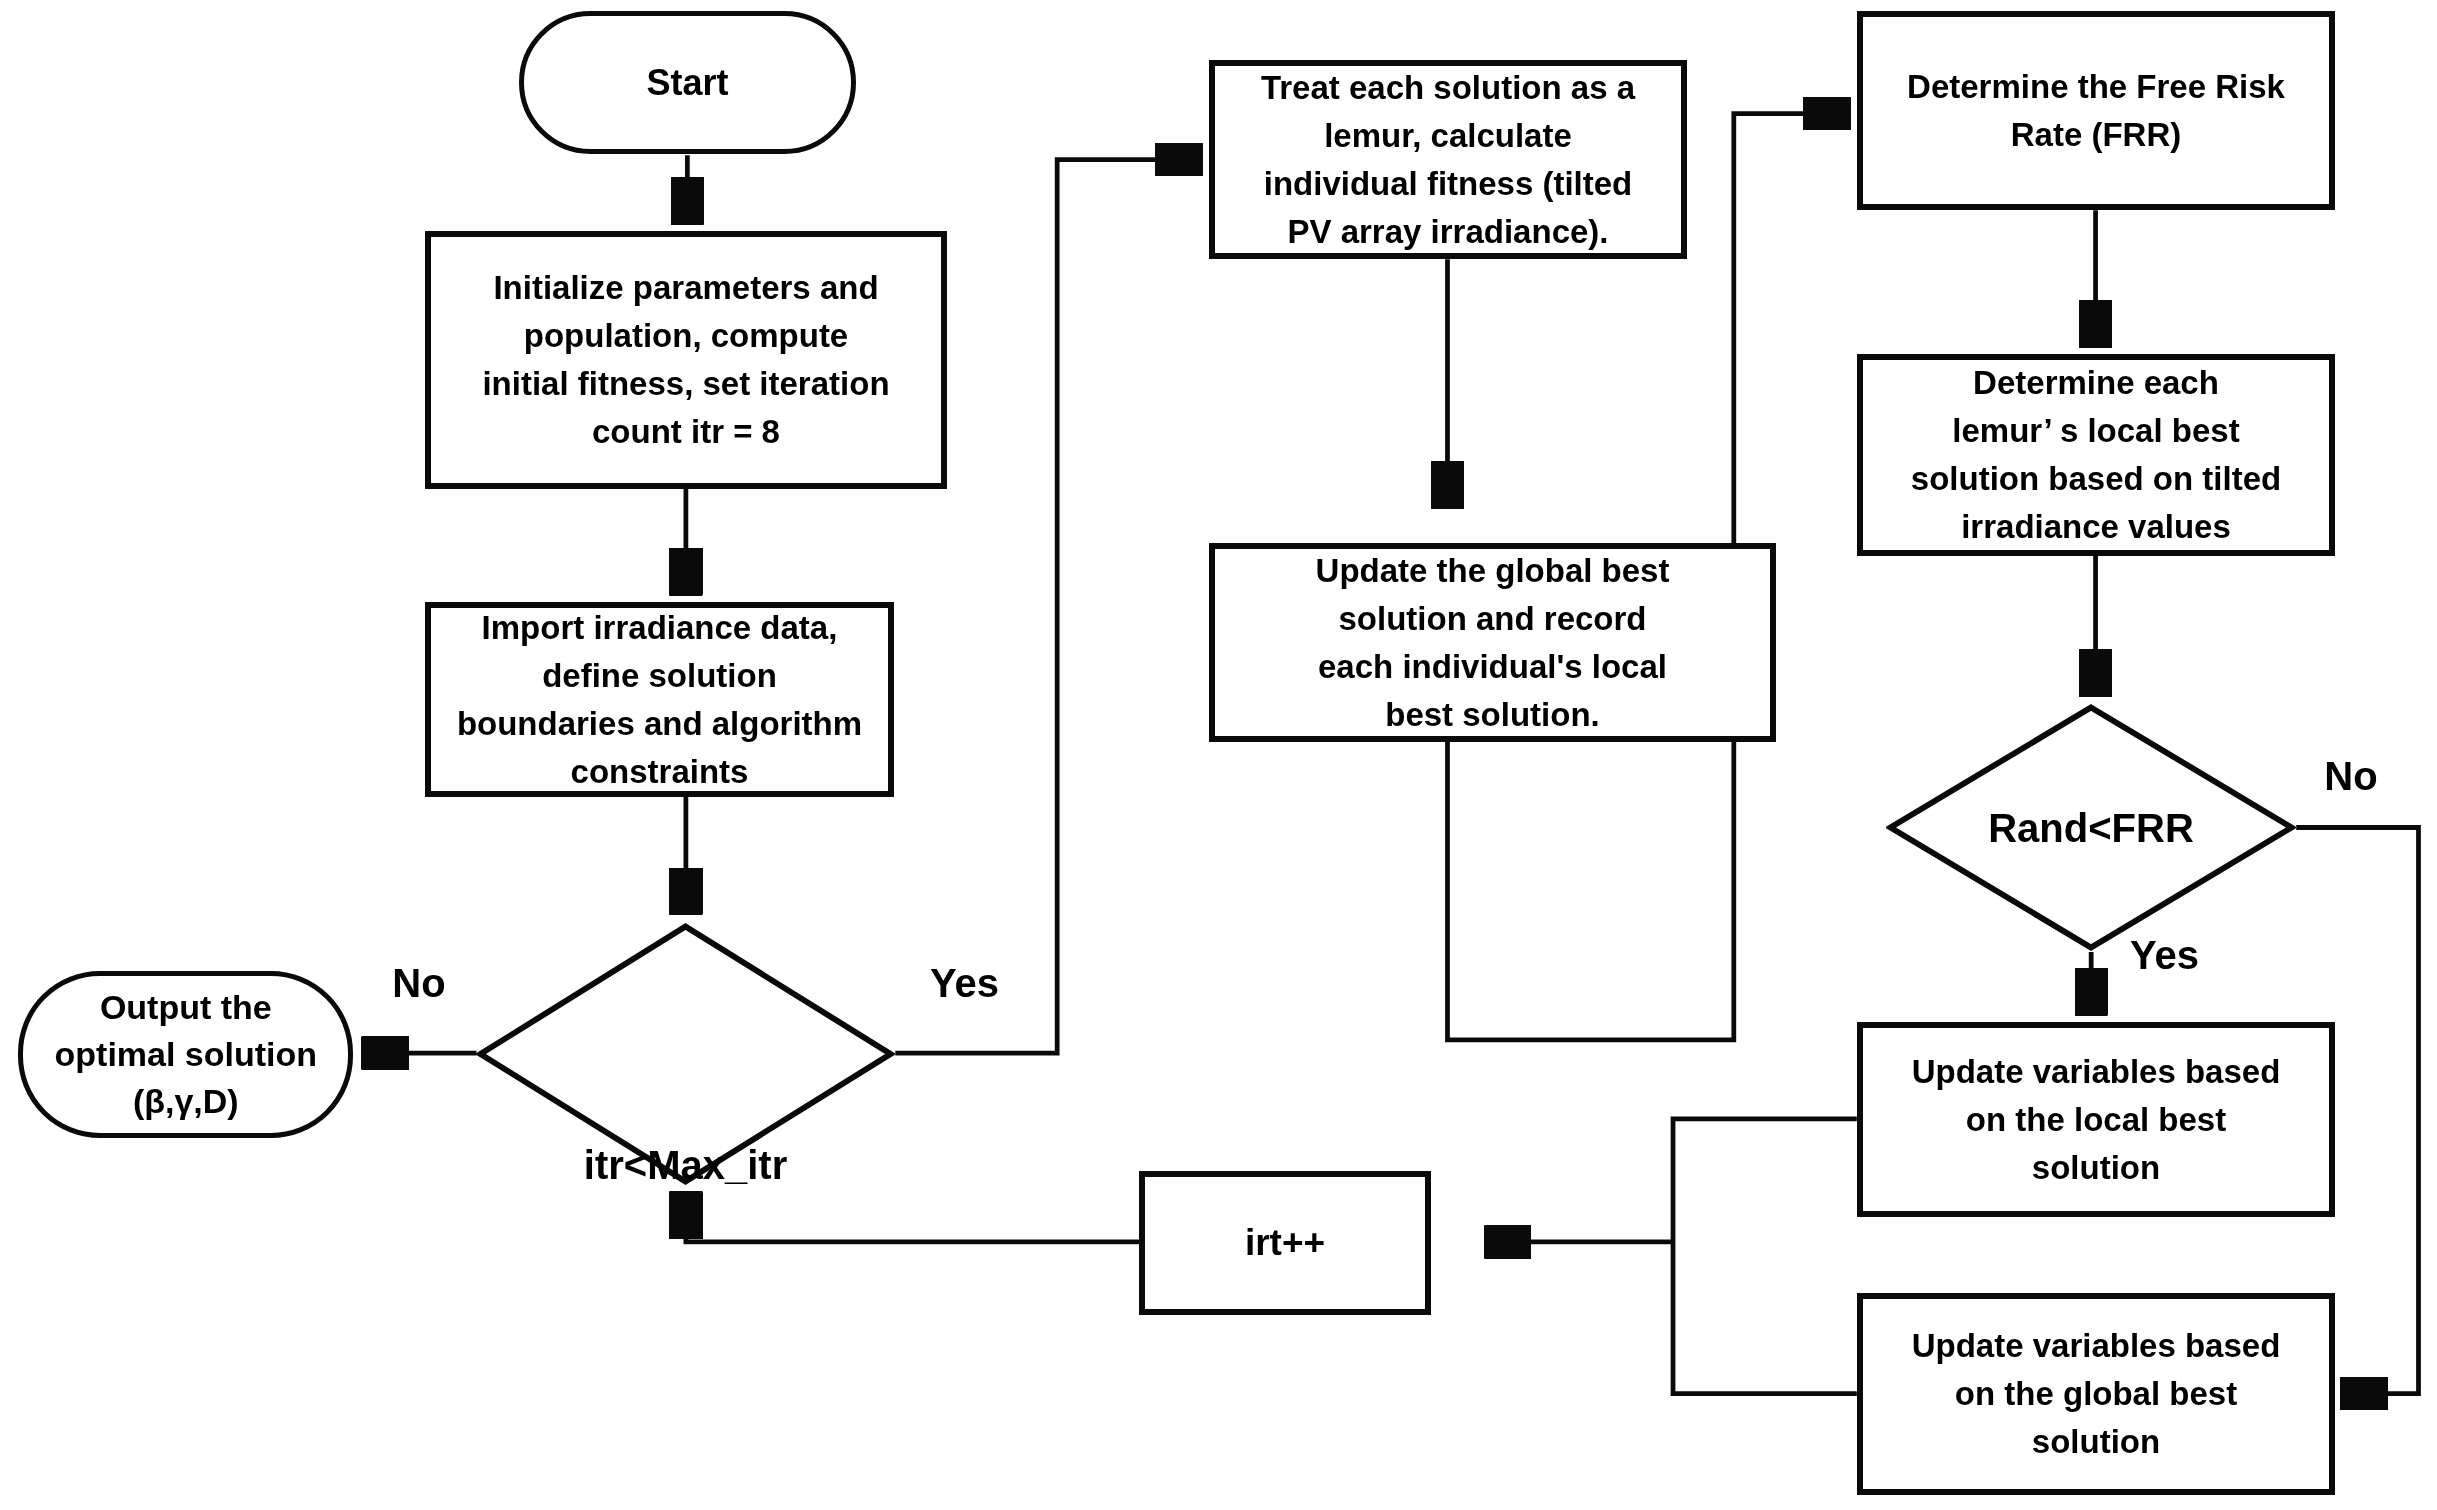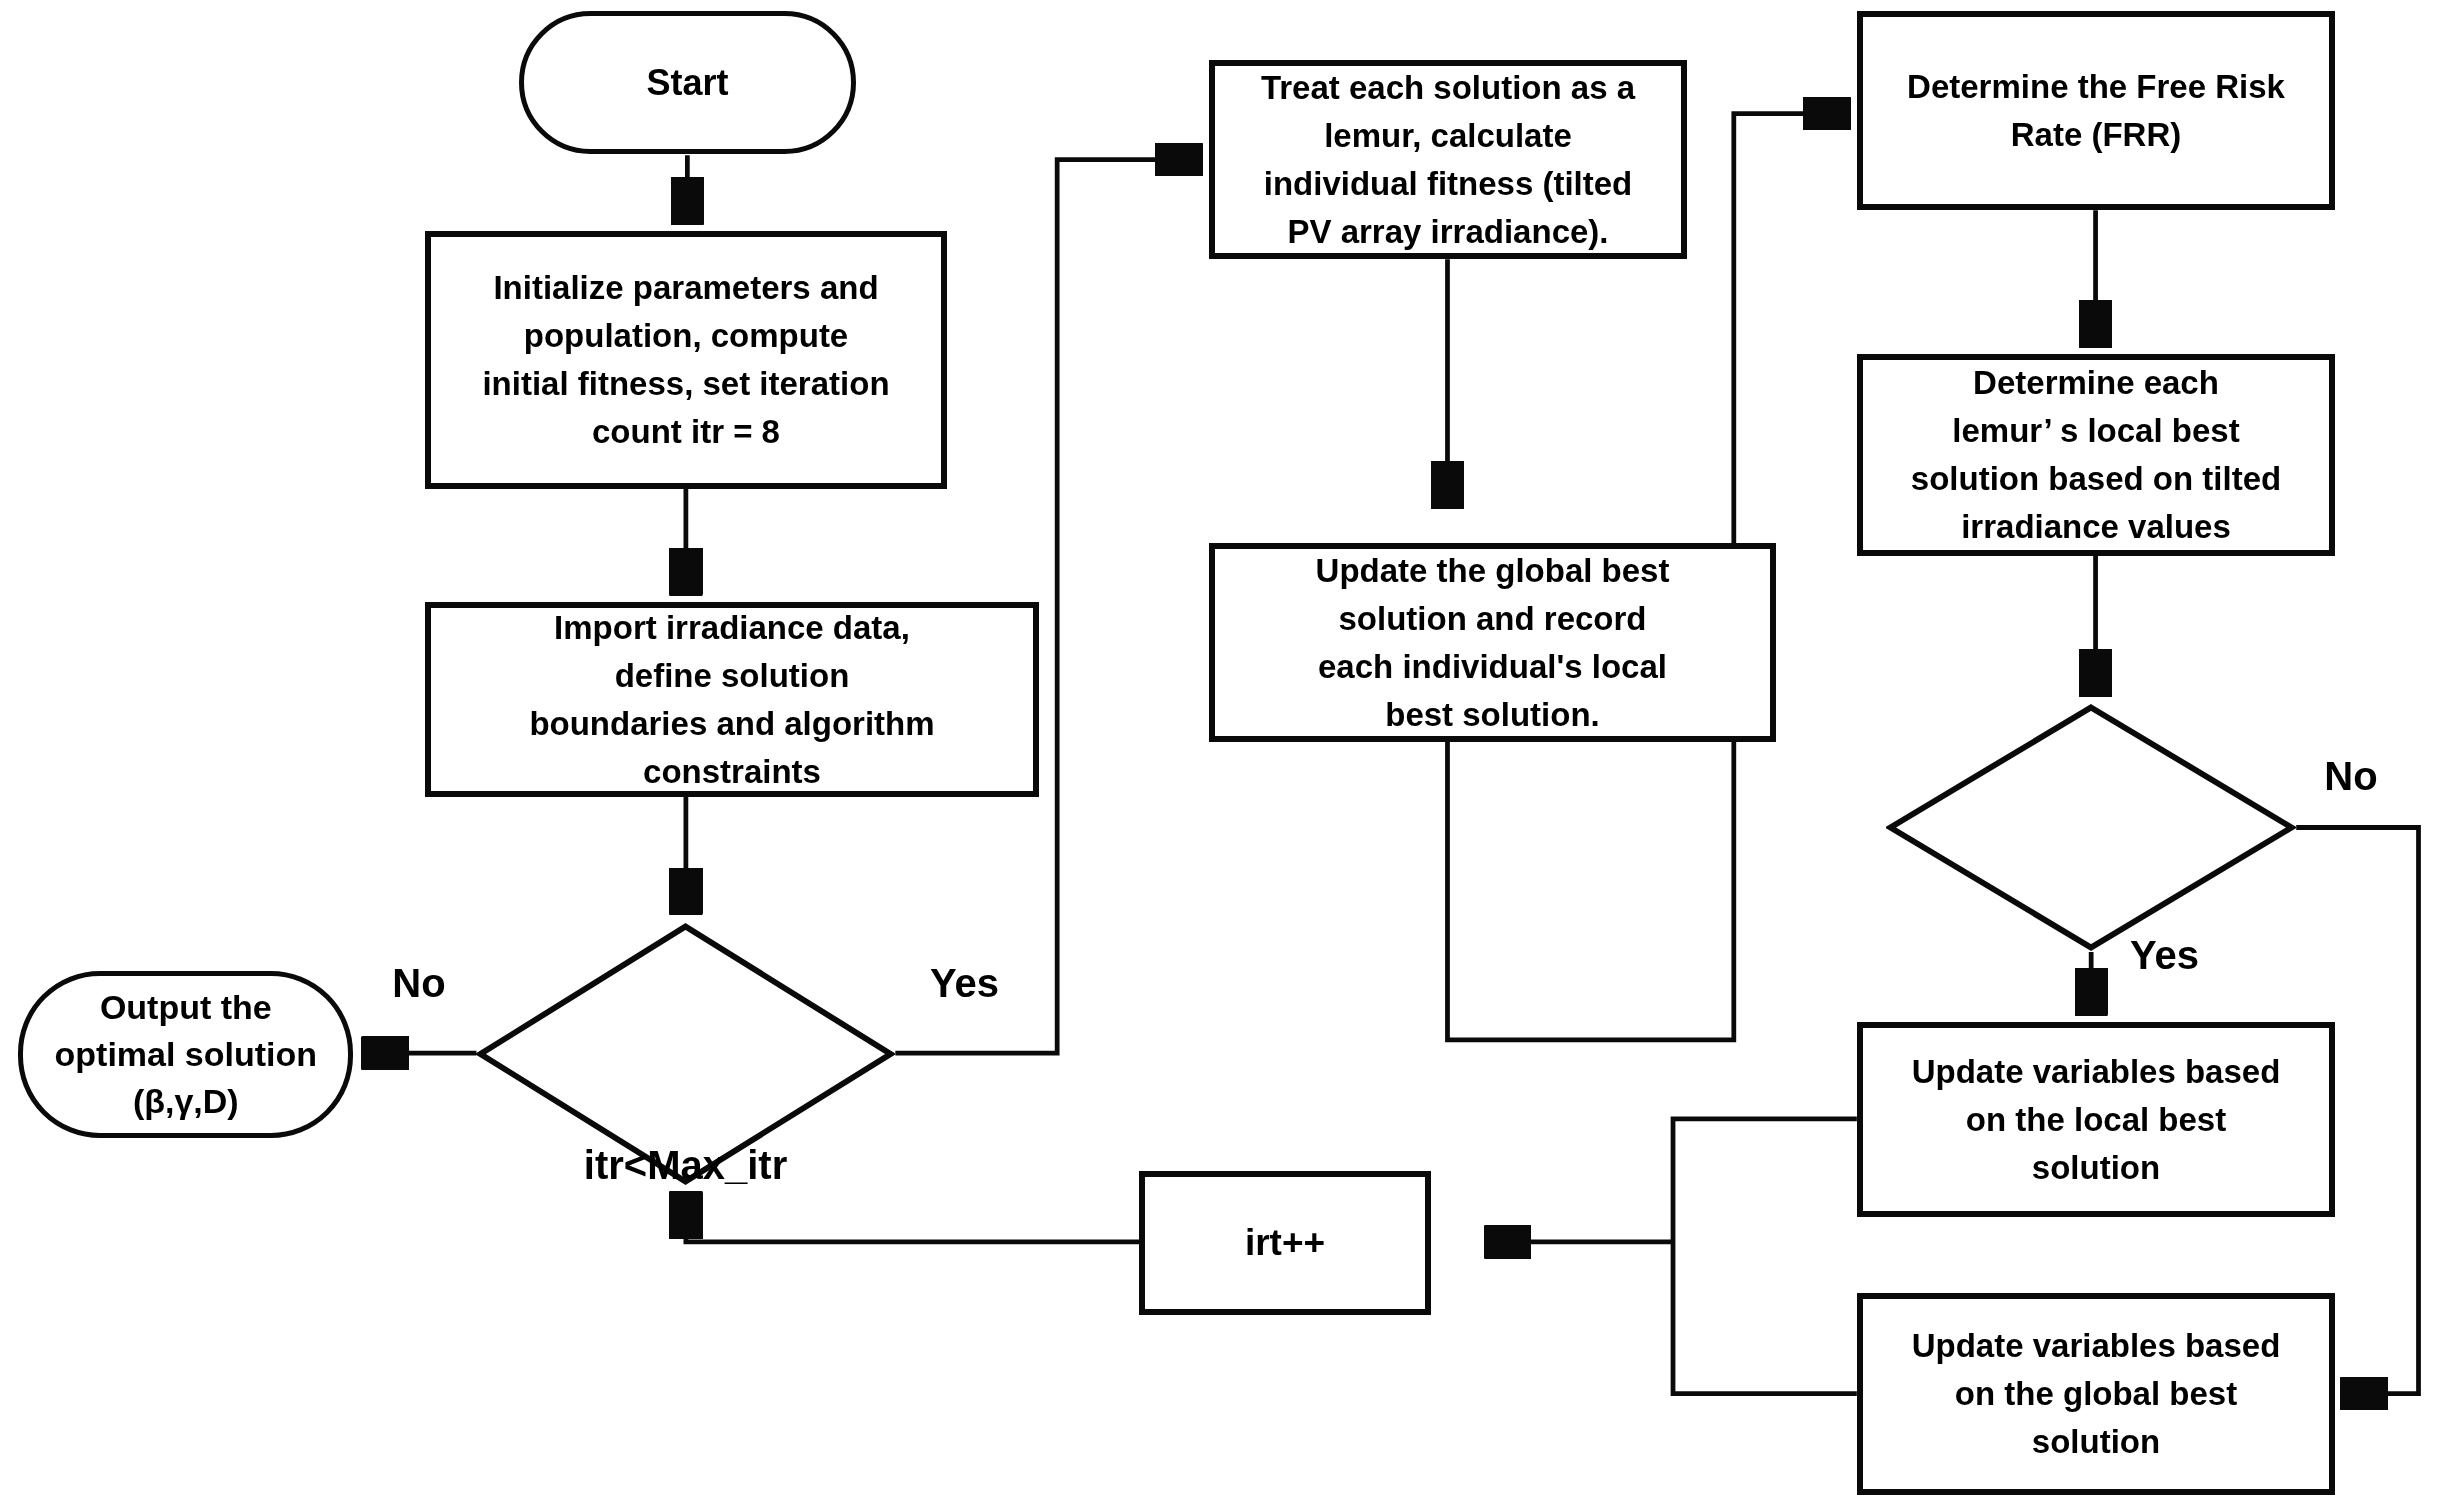--- a/index.html
+++ b/index.html
@@ -84,21 +84,21 @@
     <span class="lbl start-lbl">Start</span>
   </div>
 
   <div class="node rect" style="left:425px;top:231px;width:522px;height:258px;">
     <span class="lbl">Initialize parameters and
 population, compute
 initial fitness, set iteration
 count itr = 8</span>
   </div>
 
-  <div class="node rect" style="left:425px;top:602px;width:614px;height:195px;">
+  <div class="node rect" style="left:425px;top:602px;width:469px;height:195px;">
     <span class="lbl">Import irradiance data,
 define solution
 boundaries and algorithm
 constraints</span>
   </div>
 
   <div class="diamond" style="left:476px;top:922px;width:419px;height:264px;align-items:flex-end;">
     <svg viewBox="0 0 572 360">
       <polygon points="286,6 566,180 286,354 6,180" fill="#ffffff" stroke="#0a0a0a" stroke-width="8"></polygon>
     </svg>
@@ -134,20 +134,21 @@
     <span class="lbl">Determine each
 lemur’ s local best
 solution based on tilted
 irradiance values</span>
   </div>
 
   <div class="diamond" style="left:1886px;top:703px;width:410px;height:249px;">
     <svg viewBox="0 0 560 340">
       <polygon points="280,6 554,170 280,334 6,170" fill="#ffffff" stroke="#0a0a0a" stroke-width="8"></polygon>
     </svg>
+    <span class="lbl">Rand&lt;FRR</span>
   </div>
 
   <div class="node rect" style="left:1857px;top:1022px;width:478px;height:195px;">
     <span class="lbl">Update variables based
 on the local best
 solution</span>
   </div>
 
   <div class="node rect" style="left:1857px;top:1293px;width:478px;height:202px;">
     <span class="lbl">Update variables based

